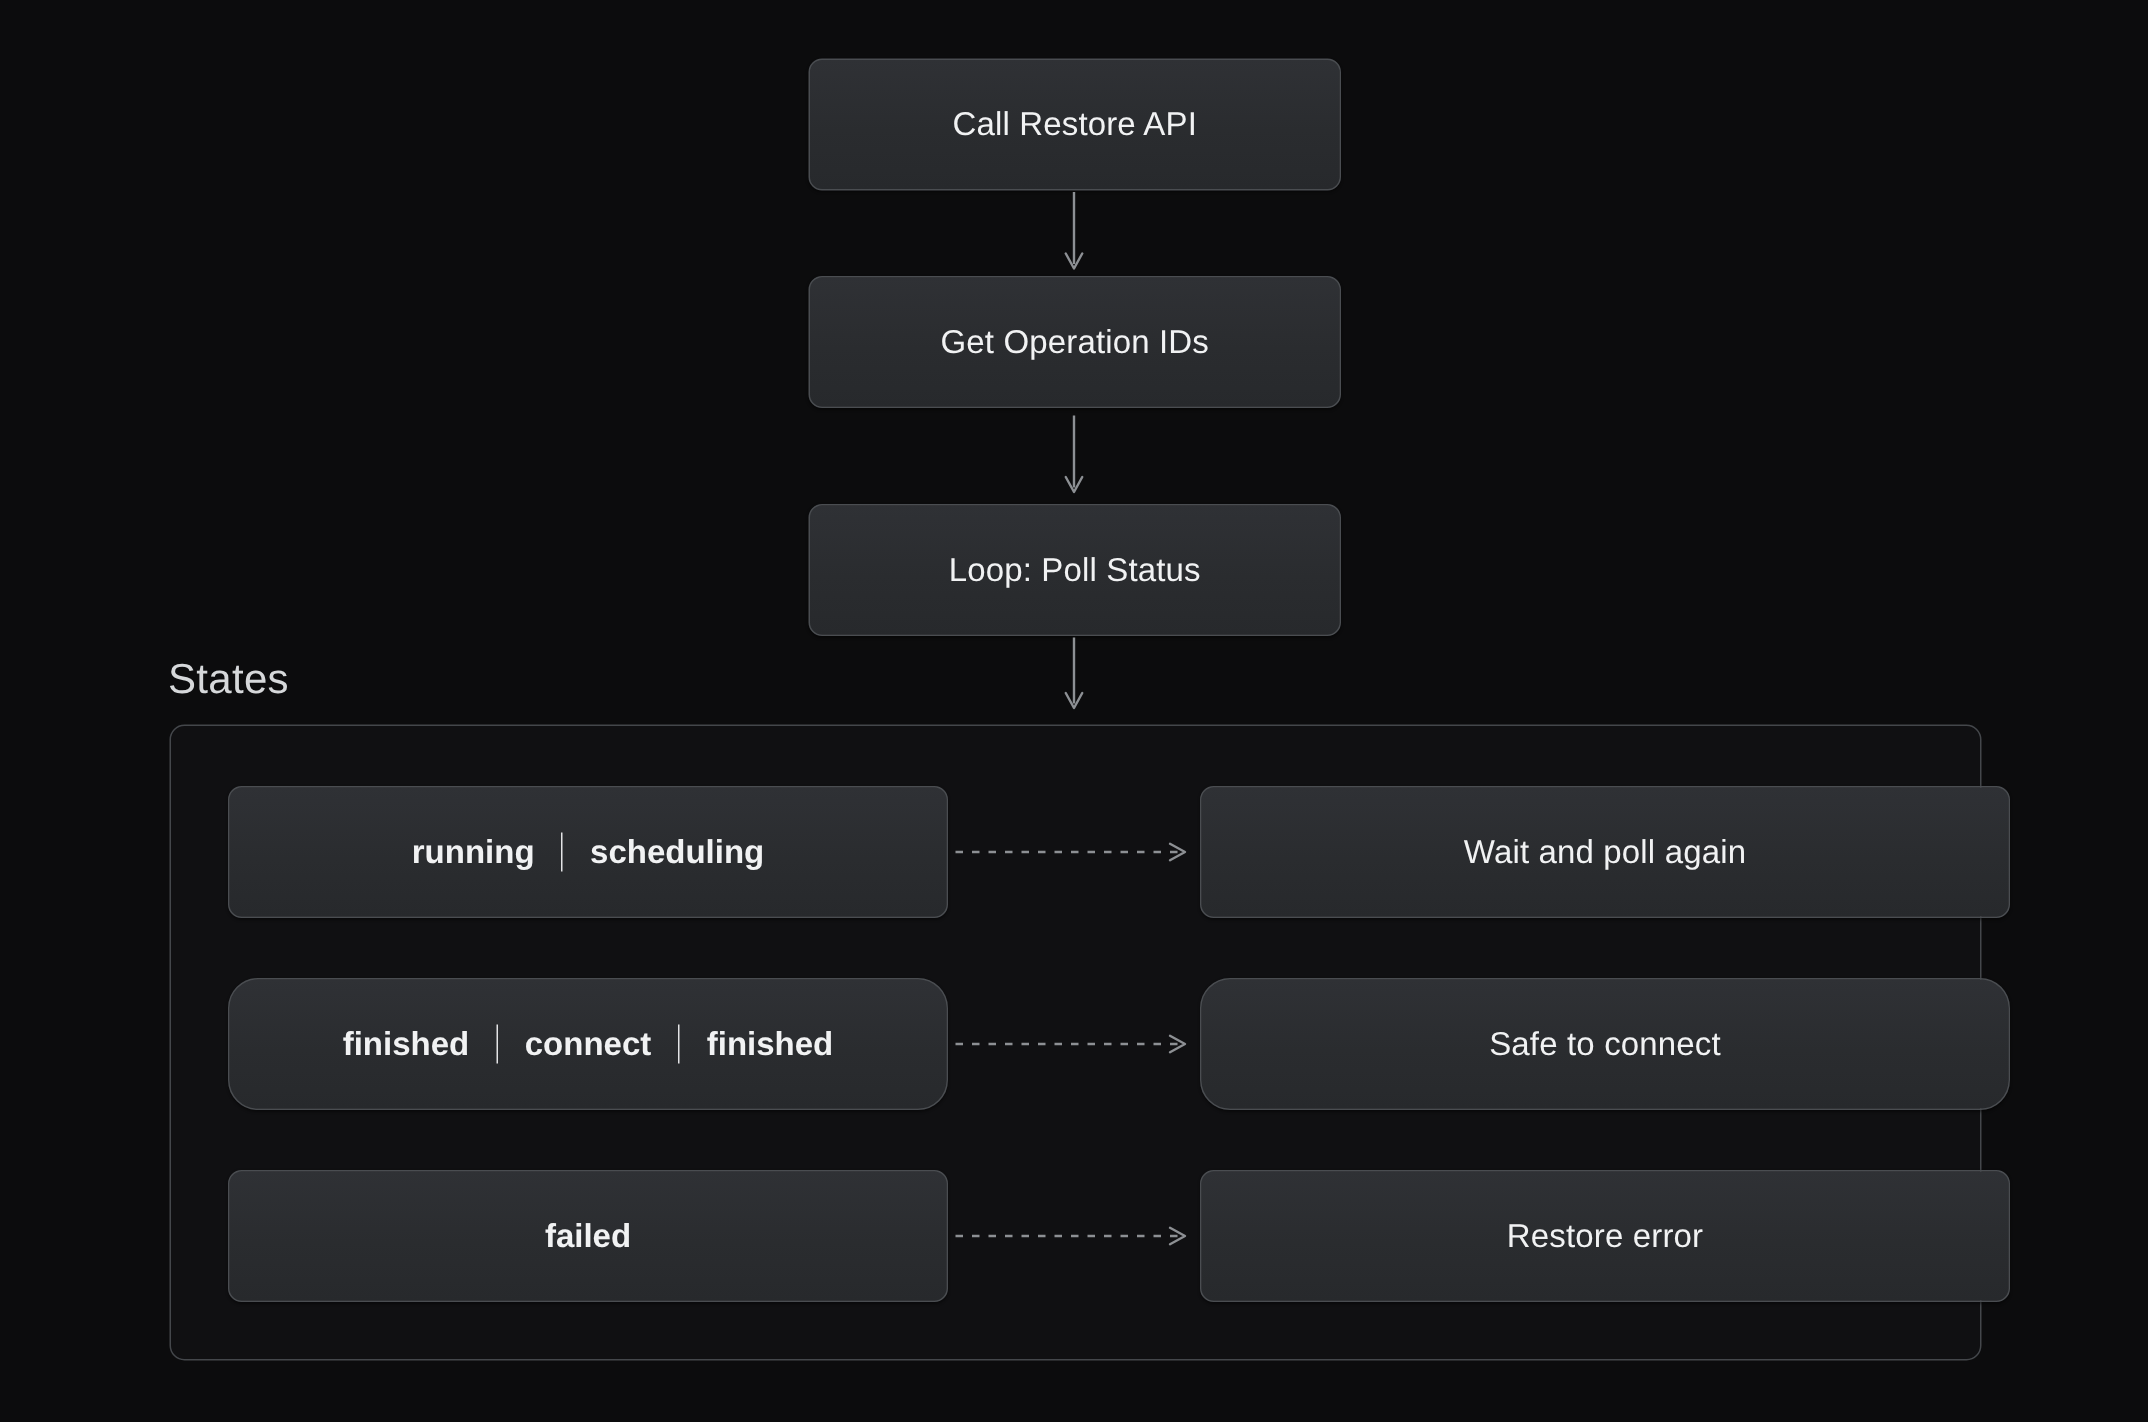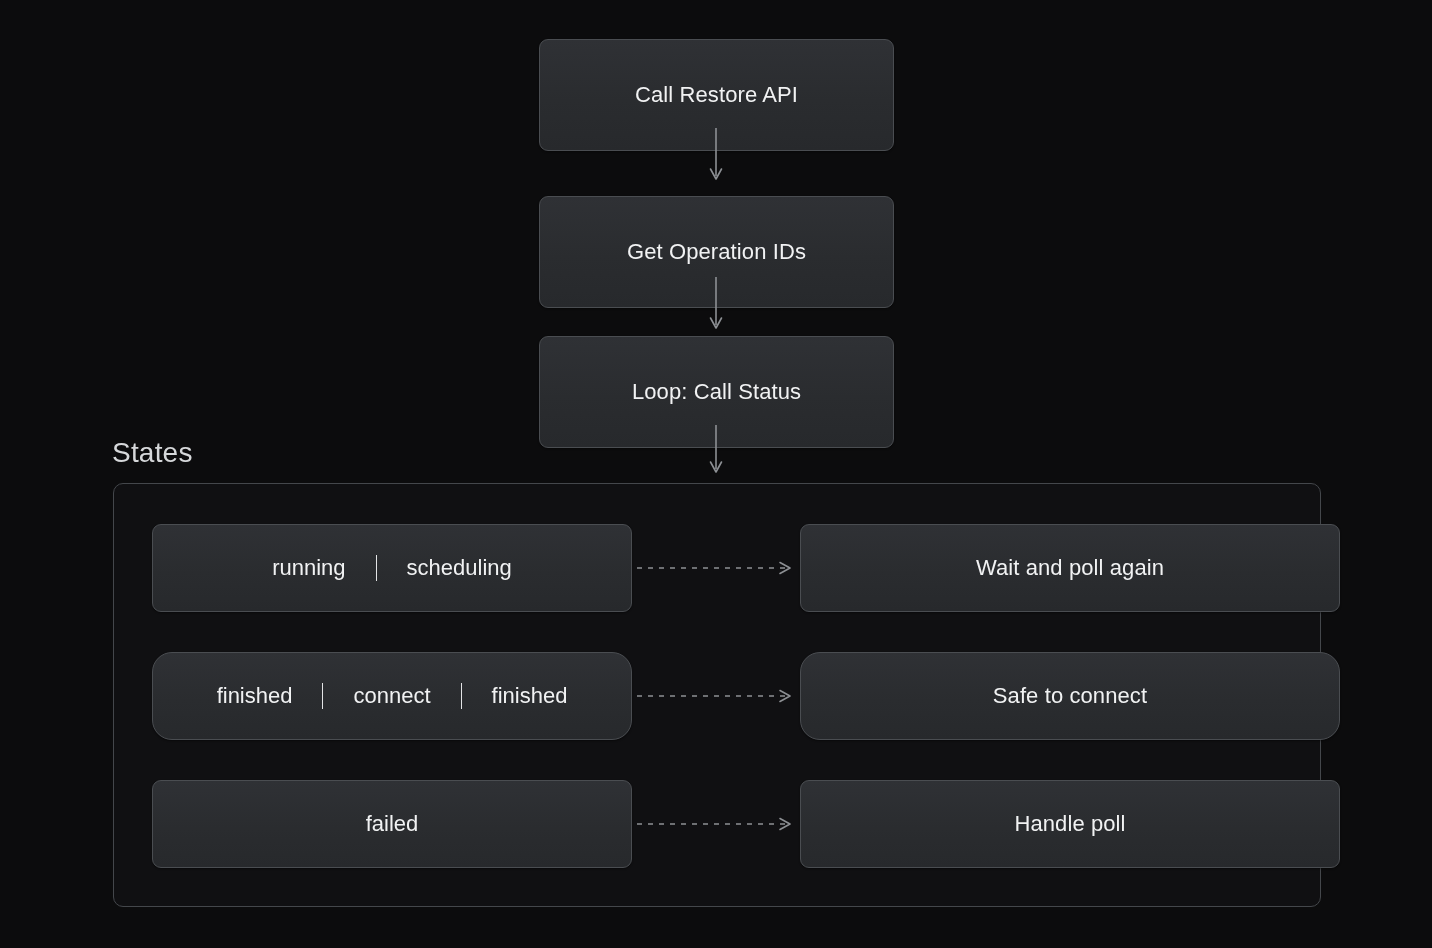--- a/index.html
+++ b/index.html
@@ -39,24 +39,24 @@
     line-height: 1.2;
     color: #f1f2f3;
     letter-spacing: 0.1px;
     white-space: nowrap;
   }
 
   
   .flow-node {
     left: 539px;
     width: 355px;
-    height: 112px;
+    height: 88px;
   }
   #node-call    { top: 39px; }
-  #node-getops  { top: 196px; }
+  #node-getops  { top: 184px; }
   #node-loop    { top: 336px; }
 
   
   .varrow {
     position: absolute;
     left: 708px;
     width: 16px;
     height: 58px;
     overflow: visible;
   }
@@ -99,22 +99,23 @@
   }
   #row-1-left,  #row-1-right { top: 524px; }
   #row-2-left,  #row-2-right { top: 652px; border-radius: 20px; }
   #row-3-left,  #row-3-right { top: 780px; }
 
   
   .tokens {
     display: flex;
     align-items: center;
     justify-content: center;
-    gap: 12px;
+    gap: 0;
     white-space: nowrap;
+    font-weight: bold;
   }
   .tokens .tok {
     font-size: 22px;
     color: #f1f2f3;
     padding: 0 18px;
   }
   .tokens .sep {
     display: inline-block;
     width: 1px;
     height: 26px;
@@ -155,21 +156,21 @@
   </div>
 
   <div class="varrow" id="varrow-2">
     <svg width="16" height="58" viewBox="0 0 16 58" fill="none">
       <path d="M8 0 L8 48" stroke="#8d9094" stroke-width="1.6"></path>
       <path d="M2.5 41 L8 51 L13.5 41" stroke="#8d9094" stroke-width="1.6" fill="none" stroke-linecap="round" stroke-linejoin="round"></path>
     </svg>
   </div>
 
   <div class="node flow-node" id="node-loop">
-    <span class="label">Loop: Call Status</span>
+    <span class="label">Loop: Poll Status</span>
   </div>
 
   <div class="varrow" id="varrow-3">
     <svg width="16" height="58" viewBox="0 0 16 58" fill="none">
       <path d="M8 0 L8 44" stroke="#8d9094" stroke-width="1.6"></path>
       <path d="M2.5 37 L8 47 L13.5 37" stroke="#8d9094" stroke-width="1.6" fill="none" stroke-linecap="round" stroke-linejoin="round"></path>
     </svg>
   </div>
 
   <div id="states-title">States</div>
@@ -223,16 +224,16 @@
   </div>
 
   <div class="harrow" id="harrow-3">
     <svg width="160" height="14" viewBox="0 0 160 14" fill="none">
       <path d="M0 7 L150 7" stroke="#8d9094" stroke-width="1.6" stroke-dasharray="5 6"></path>
       <path d="M143 1.5 L153 7 L143 12.5" stroke="#8d9094" stroke-width="1.6" fill="none" stroke-linecap="round" stroke-linejoin="round"></path>
     </svg>
   </div>
 
   <div class="node state-right" id="row-3-right">
-    <span class="label">Handle poll</span>
+    <span class="label">Restore error</span>
   </div>
 
 </div>
 
 </body></html>

